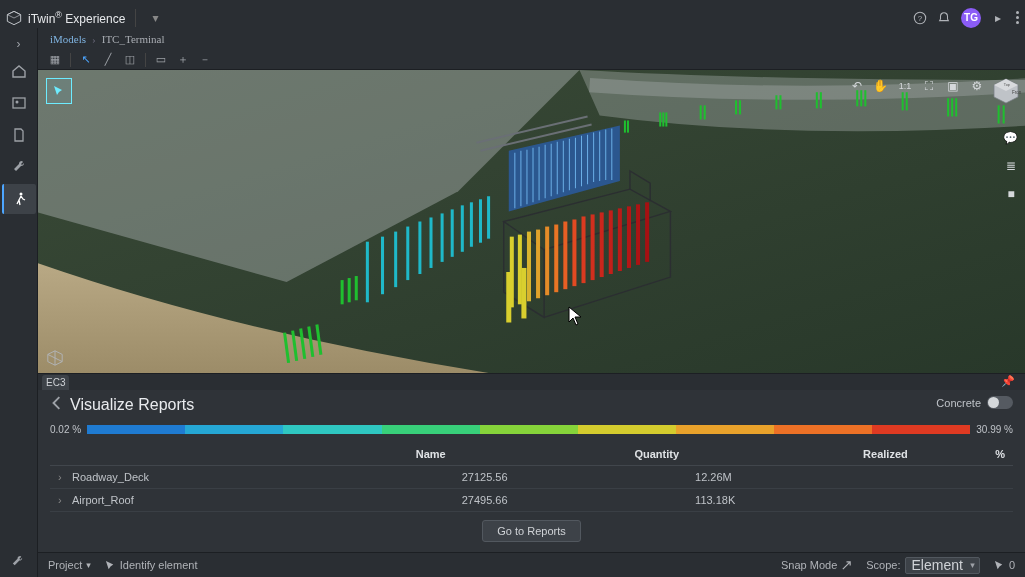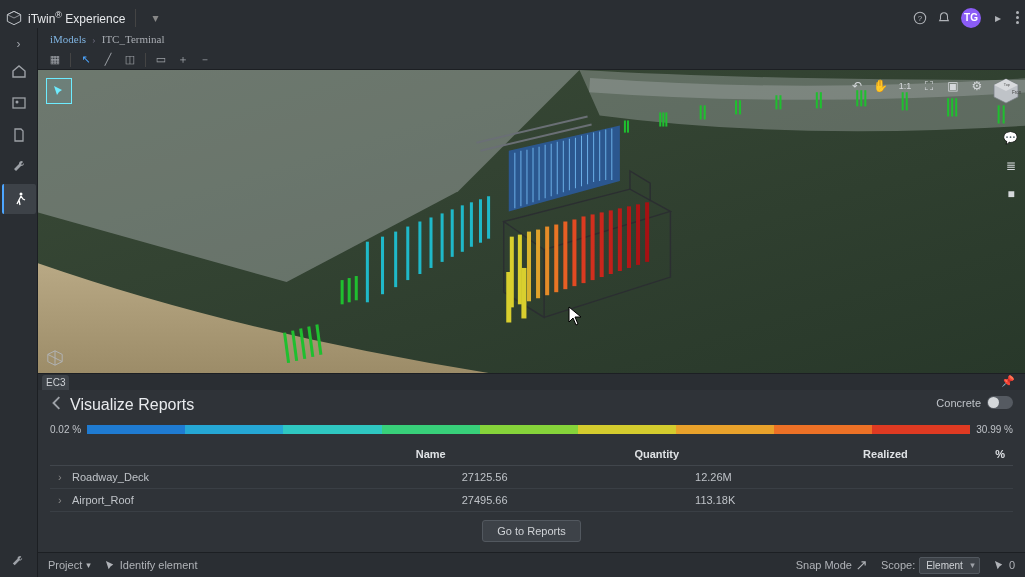--- a/index.html
+++ b/index.html
@@ -97,21 +97,21 @@
 .rtable td { padding:5px 8px; border-bottom:1px solid #3a3f45; color:#bfc3c8; }
 .rtable tr.selected { background:#3f454c; outline:1px solid #5a616a; }
 .row-chev { display:inline-block; width:10px; color:#888; margin-right:4px; }
 .go-reports-wrap { text-align:center; margin-top:8px; }
 .go-reports { background:#3d4248; border:1px solid #52585f; color:#d0d3d7; font-size:11px; padding:4px 14px; border-radius:3px; cursor:pointer; }
 
 
 .footer { height:25px; background:#2a2e33; border-top:1px solid #1c1f23; display:flex; align-items:center; padding:0 10px; gap:14px; font-size:11px; color:#b0b3b8; }
 .footer .fitem { display:flex; align-items:center; gap:4px; cursor:pointer; }
 .footer .spacer { flex:1; }
-.scope-select { background:#3d4248; border:1px solid #52585f; color:#cfd2d6; font-size:10px; height:17px; padding:0 16px 0 6px; position:relative; border-radius:2px; display:inline-flex; align-items:center; }
+.scope-select { background:#3d4248; border:1px solid #52585f; color:#cfd2d6; font-size:14px; height:17px; padding:0 16px 0 6px; position:relative; border-radius:2px; display:inline-flex; align-items:center; }
 .scope-select::after { content:"▾"; position:absolute; right:4px; font-size:9px; color:#9da1a7; }
 .wrench-bl { position:absolute; left:10px; bottom:5px; color:#9da1a7; cursor:pointer; z-index:5;}
 </style>
 </head>
 <body>
 
 <div class="header">
   <div class="logo-cluster">
     <svg class="logo-icon" viewBox="0 0 24 24">
         <polygon points="12,2 22,7 22,17 12,22 2,17 2,7" fill="none" stroke="#bfc3c8" stroke-width="1.5"></polygon>

